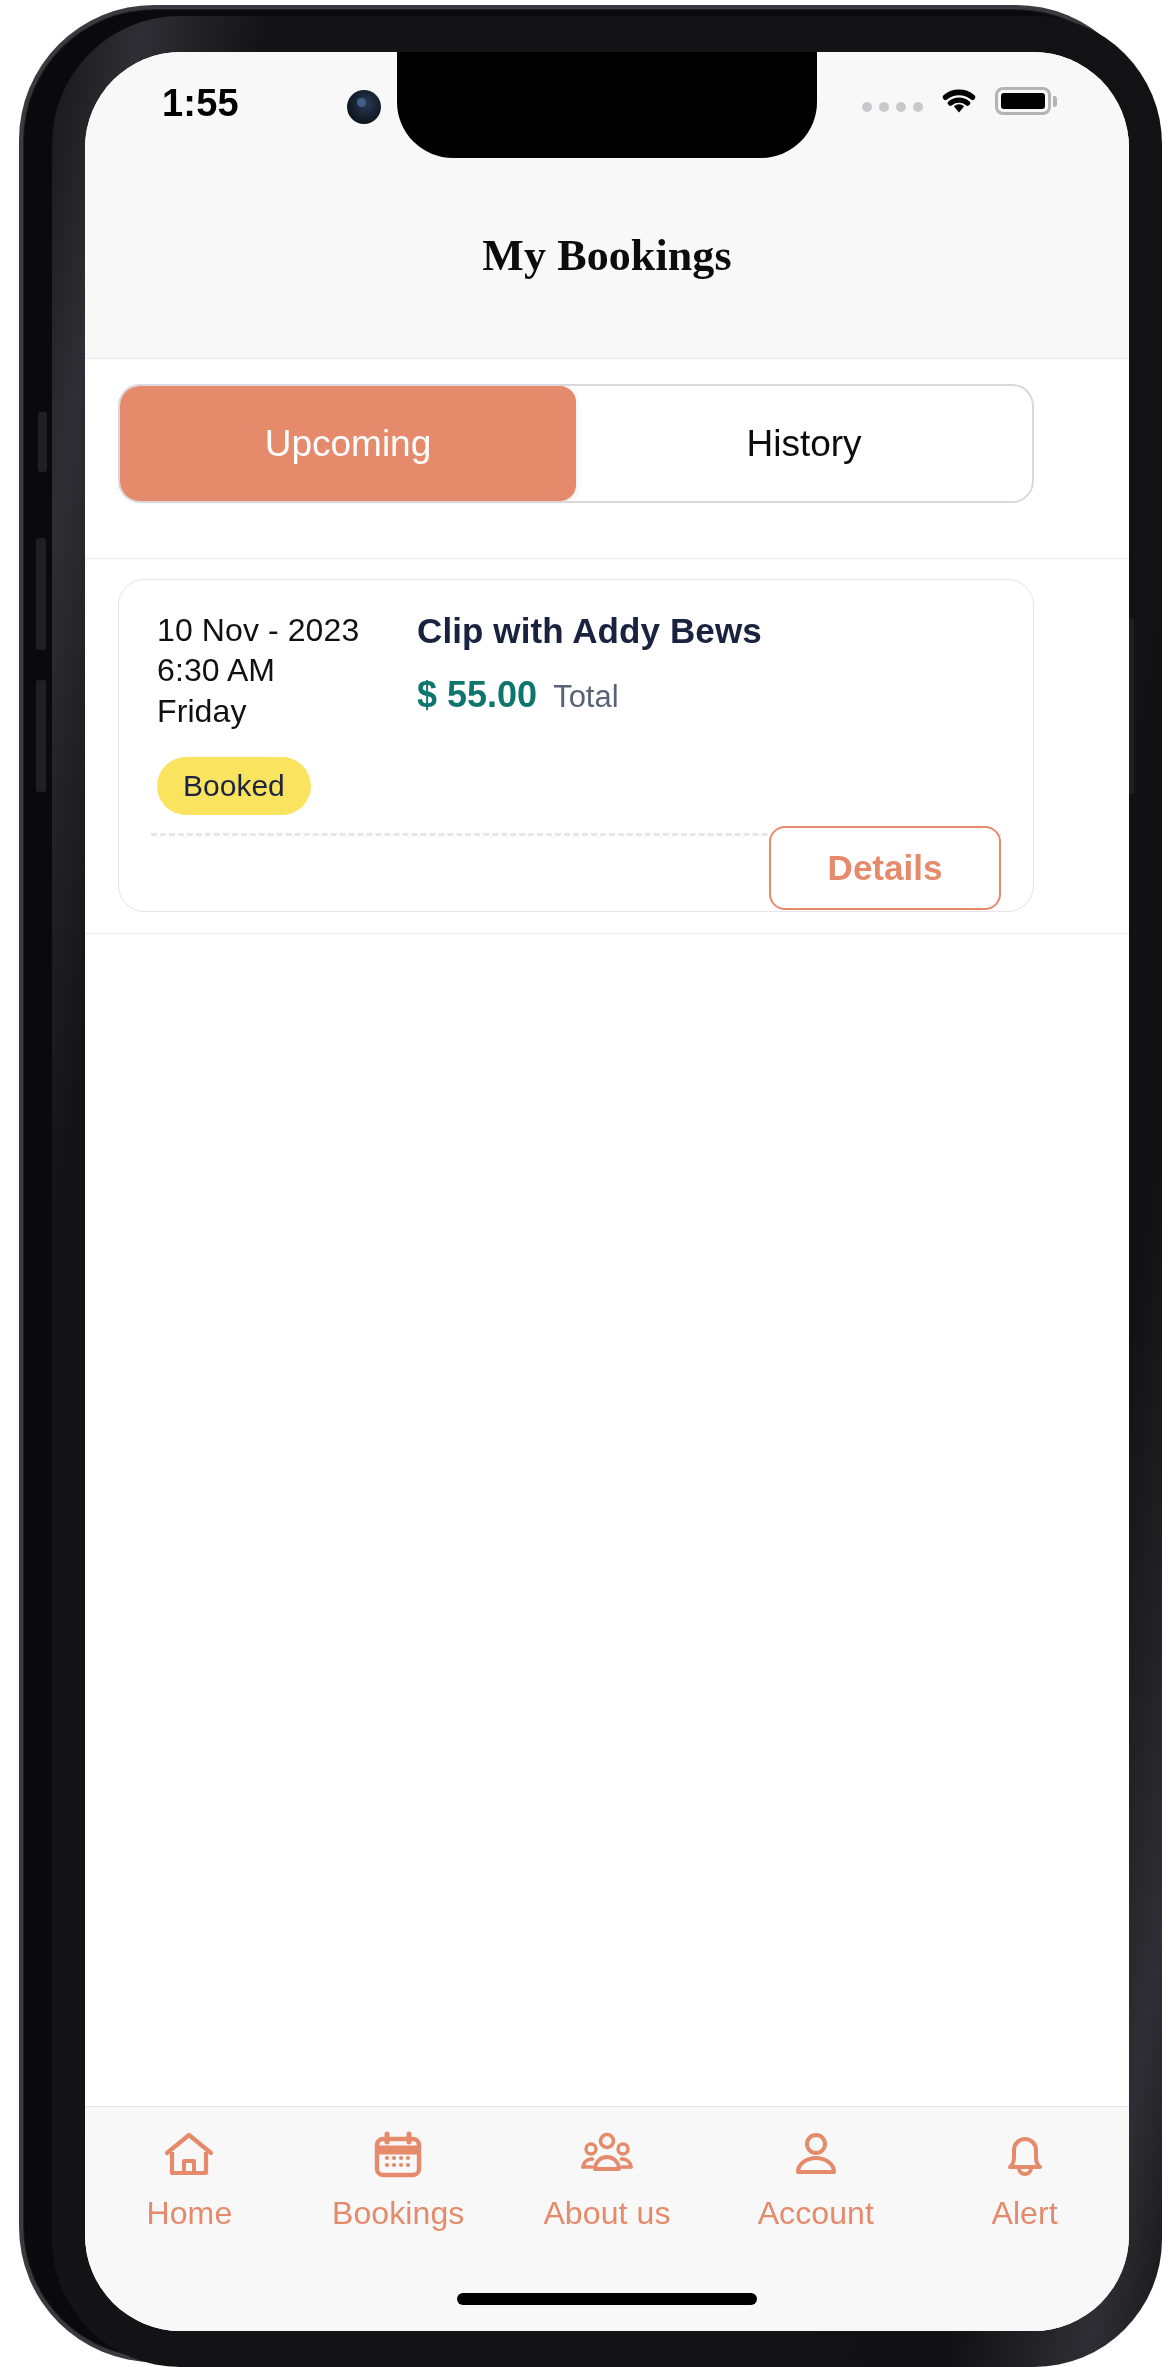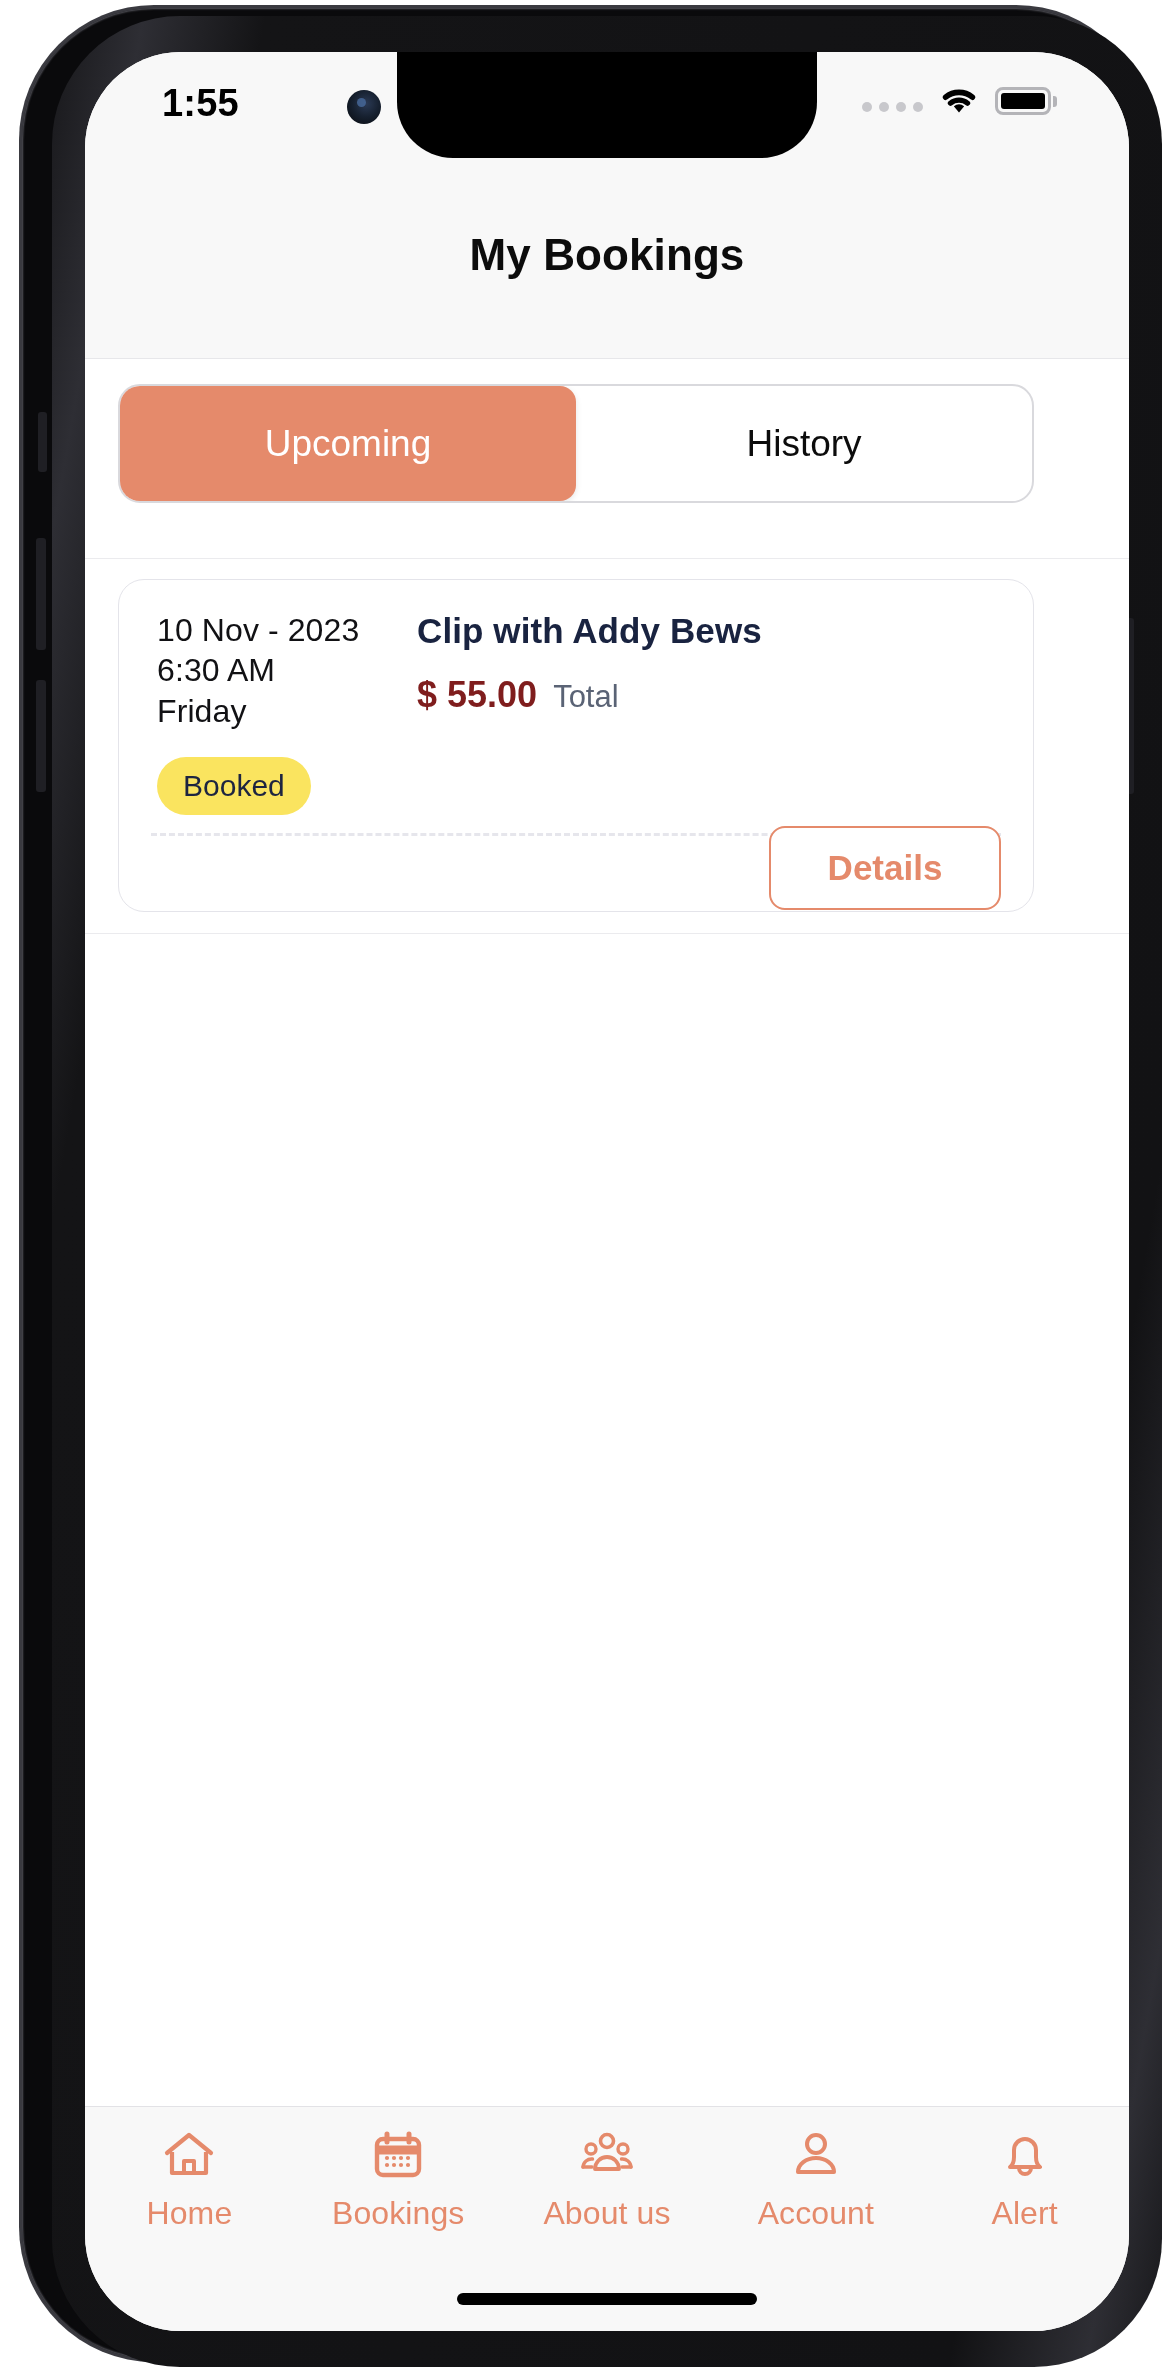--- a/index.html
+++ b/index.html
@@ -158,20 +158,21 @@
   }
   #page-title {
     position: absolute;
     left: 0; right: 0;
     top: 66px;
     text-align: center;
     font-size: 44px;
     font-weight: 700;
     color: #0c0c0c;
     letter-spacing: .1px;
+    font-family: Liberation Serif, serif;
   }
 
   
   #tab-section {
     position: absolute;
     left: 0; top: 307px;
     width: 100%;
     height: 200px;
     background: #ffffff;
     border-bottom: 1px solid #ebebee;
@@ -257,21 +258,21 @@
   }
   #price-row {
     margin-top: 23px;
     display: flex;
     align-items: baseline;
     gap: 16px;
   }
   #price-value {
     font-size: 36px;
     font-weight: 600;
-    color: #7f1d1d;
+    color: #0f766e;
   }
   #price-label {
     font-size: 31px;
     color: #5a6375;
   }
   #status-badge {
     position: absolute;
     left: 38px;
     top: 177px;
     background: #fae45f;

